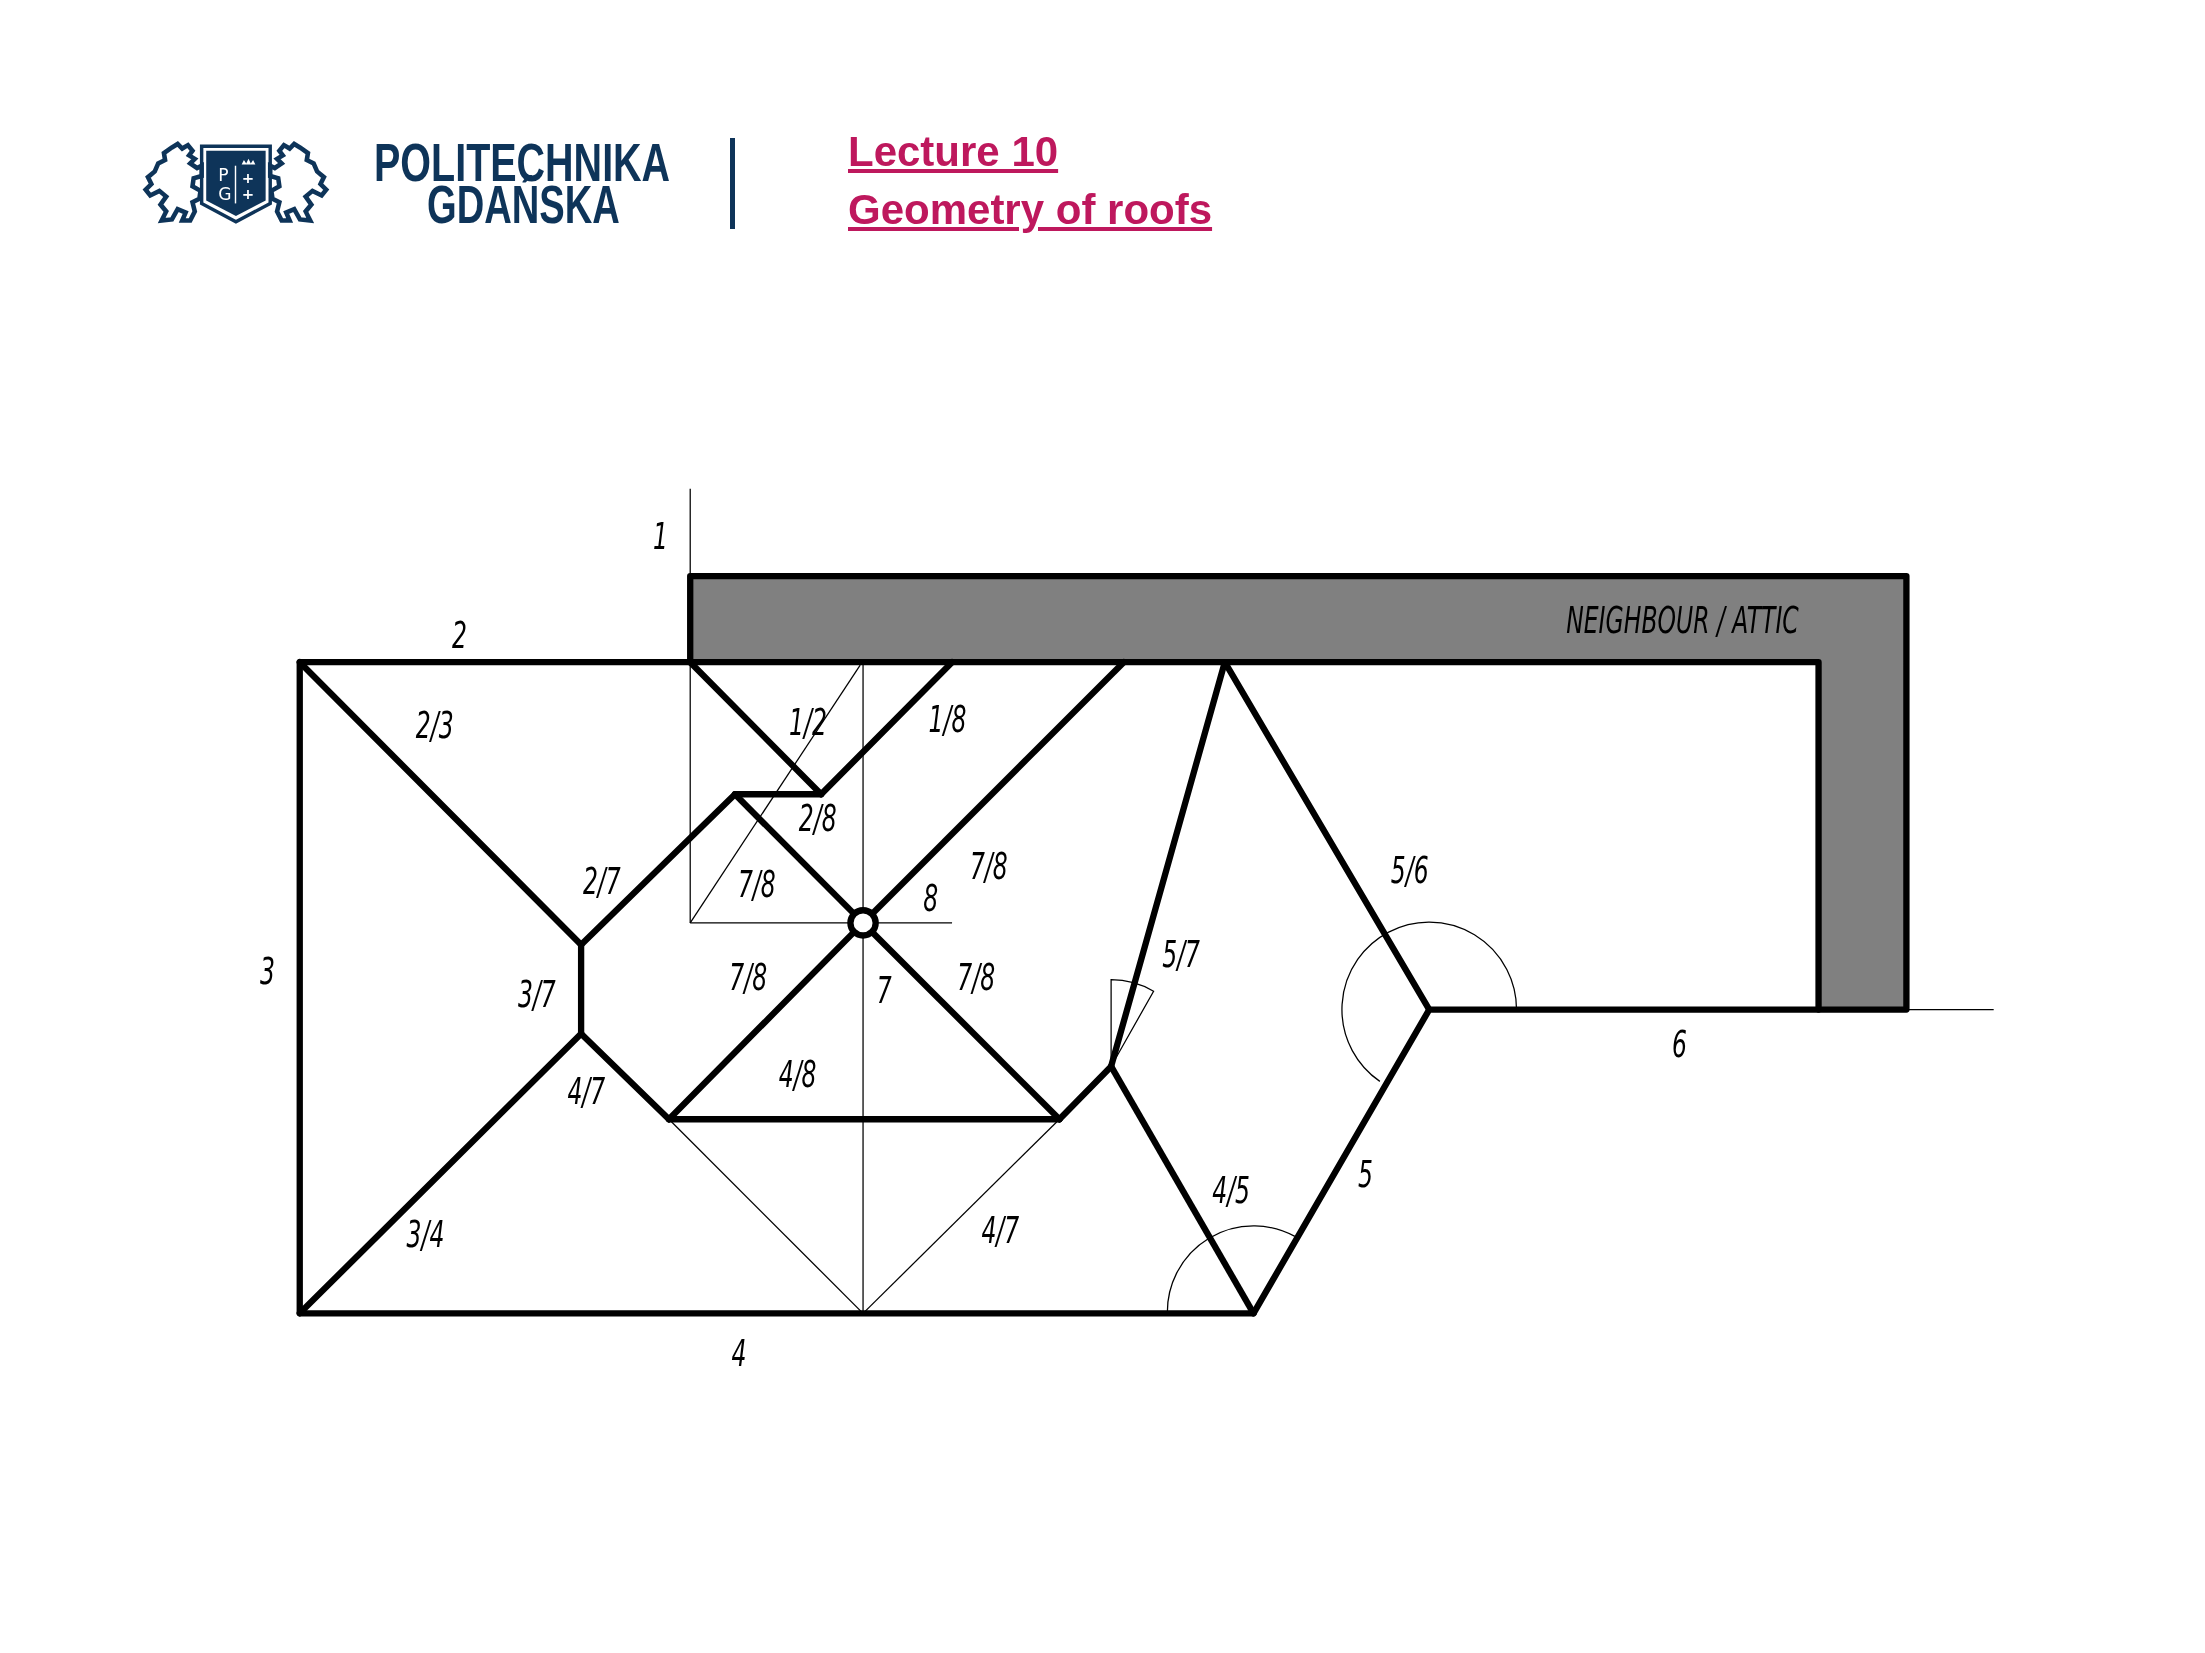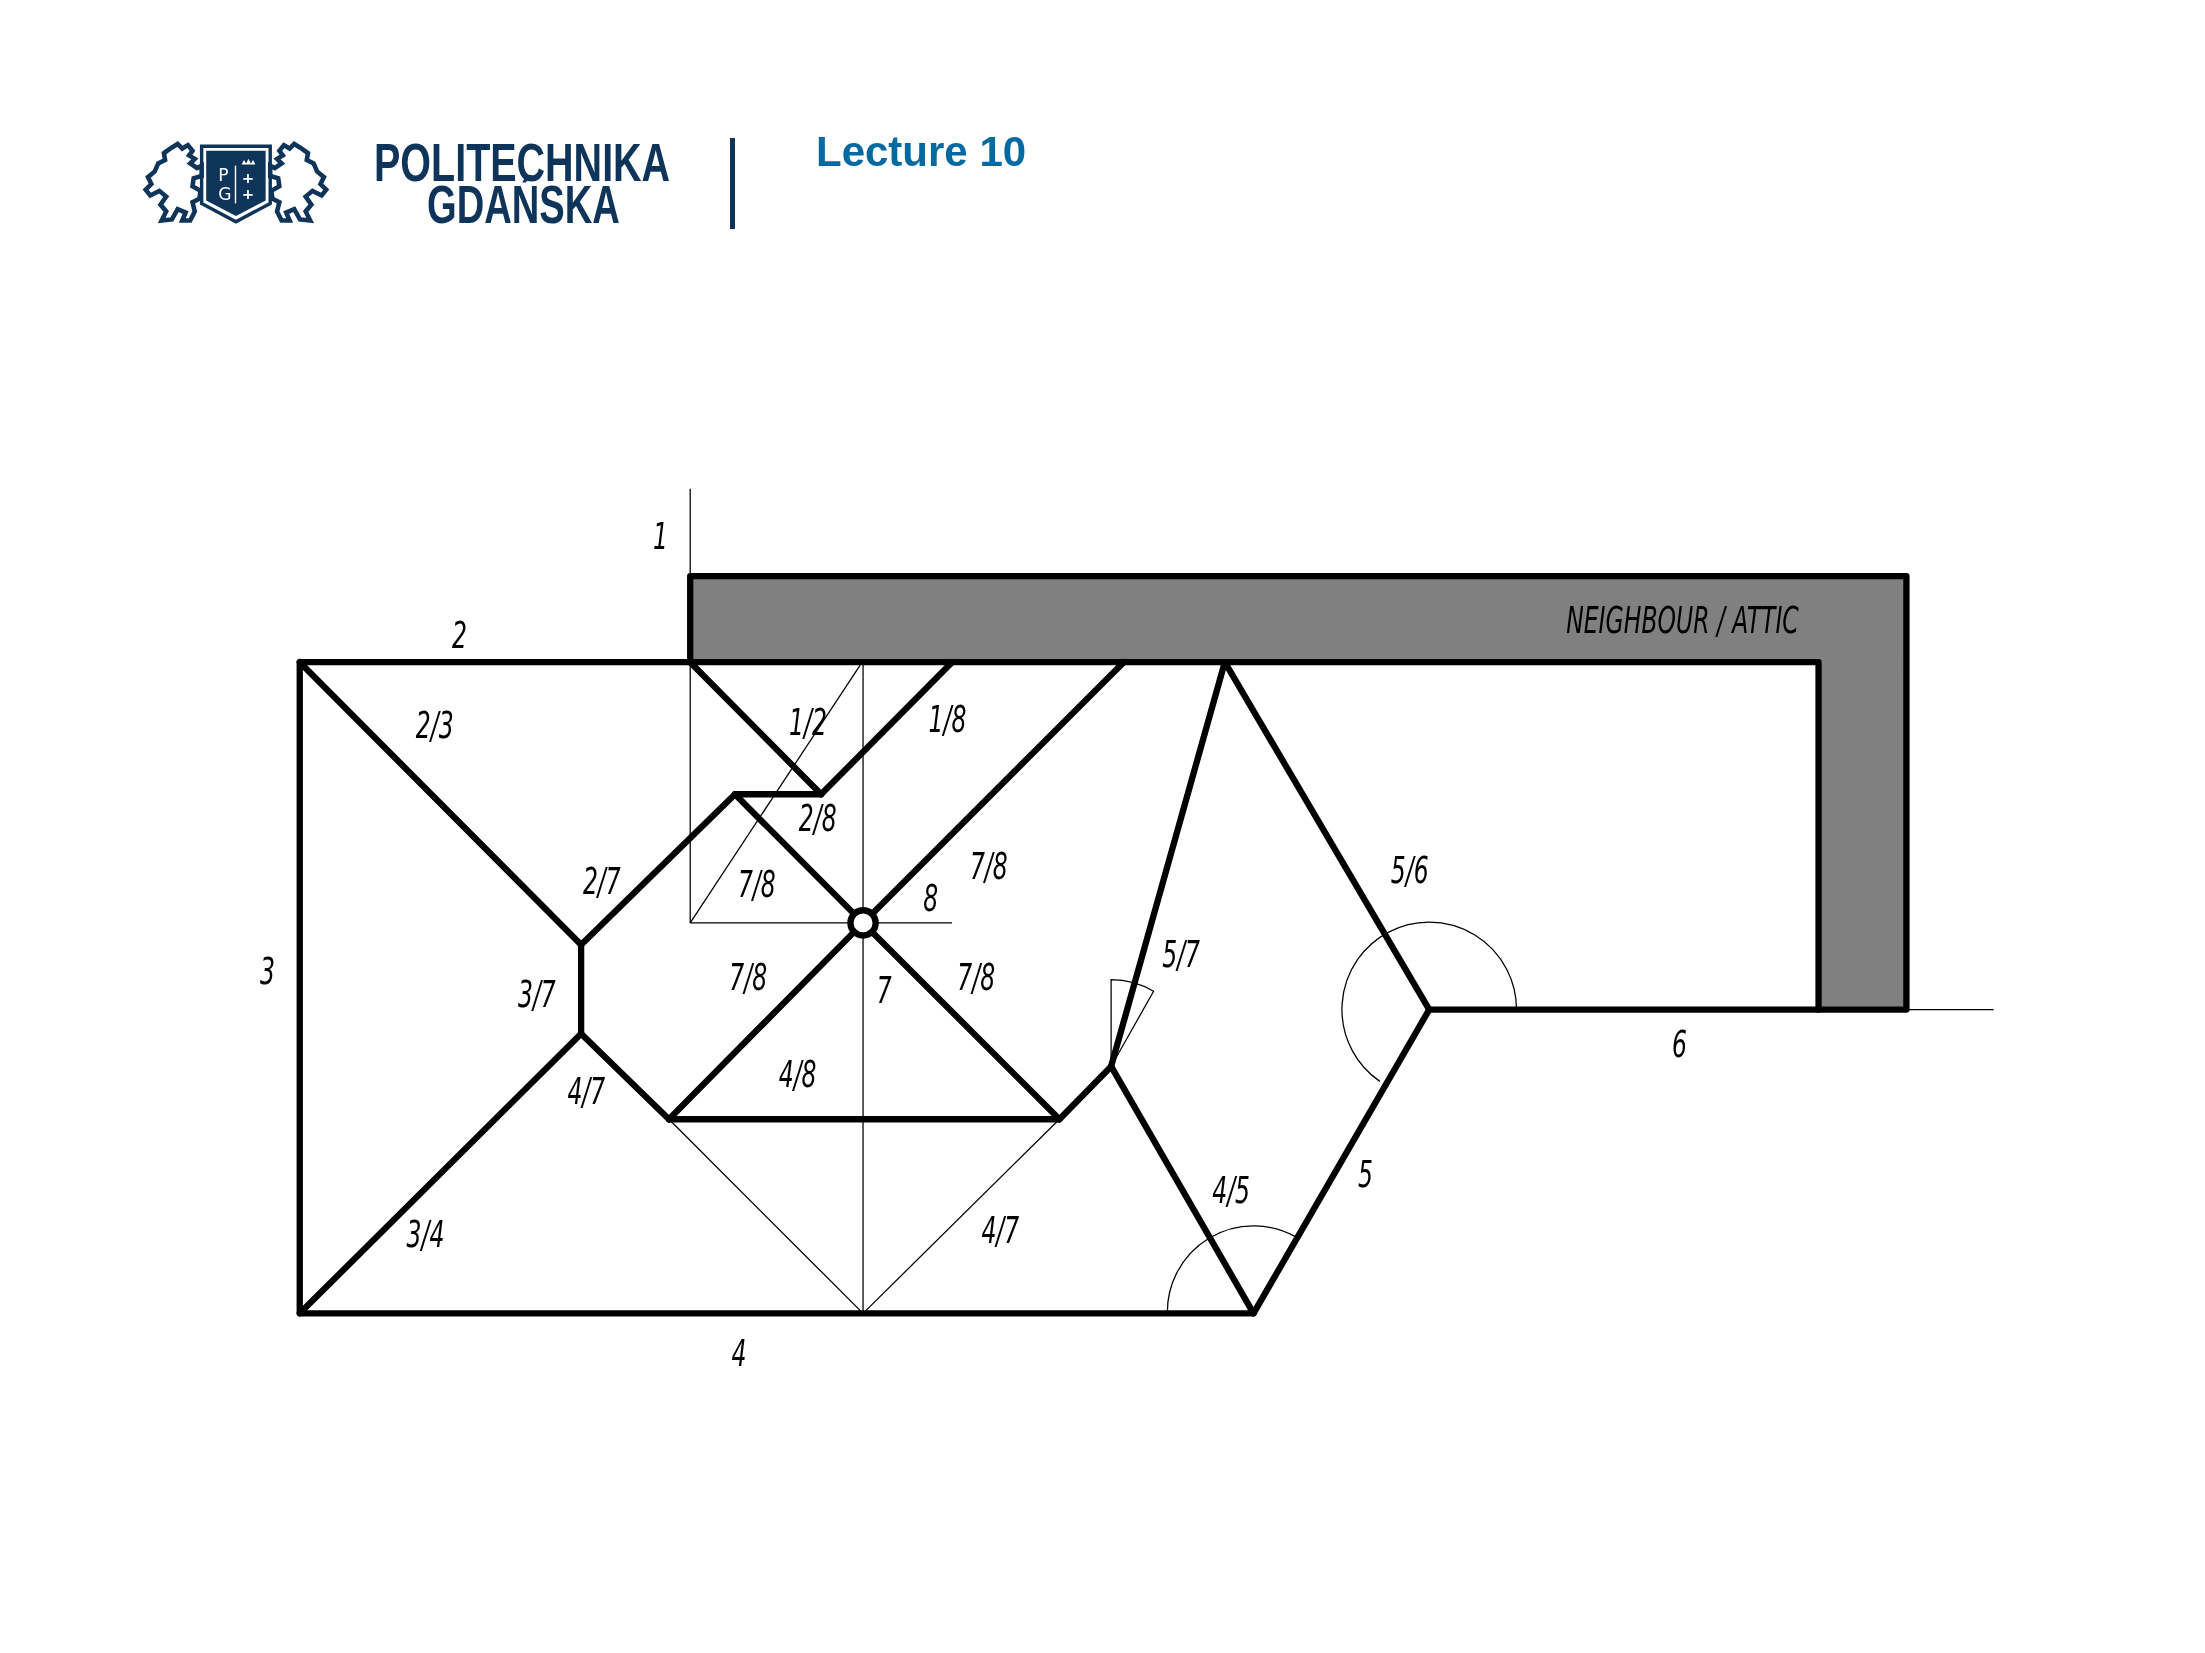--- a/index.html
+++ b/index.html
@@ -4,21 +4,21 @@
 <style>
   html, body { margin: 0; padding: 0; background: #ffffff; }
   body { width: 2205px; height: 1654px; position: relative; overflow: hidden; font-family: "Liberation Sans", sans-serif; }
   .page { position: absolute; left: 0; top: 0; width: 2205px; height: 1654px; background: #ffffff; }
   .header { position: absolute; left: 0; top: 0; width: 2205px; height: 270px; }
   .logo { position: absolute; left: 137px; top: 136px; width: 207px; height: 96px; }
   .uni-name { position: absolute; color: #0e3459; font-family: "Liberation Sans", sans-serif; font-weight: bold; white-space: nowrap; transform-origin: 0 0; }
   .uni-name.l1 { left: 374px; top: 136px; font-size: 53px; line-height: 53px; transform: scaleX(0.745); letter-spacing: 0px; }
   .uni-name.l2 { left: 427px; top: 178px; font-size: 53px; line-height: 53px; transform: scaleX(0.72); }
   .divider { position: absolute; left: 730px; top: 138px; width: 5.2px; height: 91px; background: #0e3459; }
-  .lecture { position: absolute; left: 816px; color: #0369a1; font-family: "Liberation Sans", sans-serif; font-weight: bold; font-size: 42px; line-height: 42px; white-space: nowrap; }
+  .lecture { position: absolute; left: 848px; color: #be185d; font-family: "Liberation Sans", sans-serif; font-weight: bold; font-size: 42px; line-height: 42px; white-space: nowrap; text-decoration: underline; }
   .lecture.num { top: 131px; }
   .lecture.title { top: 189px; }
   .drawing { position: absolute; left: 0; top: 0; width: 2205px; height: 1654px; }
   .lbl { font-family: "DejaVu Sans", sans-serif; font-style: italic; font-size: 66px; fill: #000; }
   .thick { stroke: #000; stroke-width: 11; fill: none; stroke-linecap: round; stroke-linejoin: round; }
   .thin { stroke: #000; stroke-width: 2.2; fill: none; }
 </style>
 </head>
 <body>
 
@@ -42,20 +42,21 @@
         <g transform="translate(344,0) scale(-1,1)">
           <path d="M60 20 L70 14 L78 22 L88 16 L96 26 L90 34 L100 40 L92 48 L104 56 L112 52 L112 70 L98 74 L96 88 L110 96 L108 110 L96 116 L100 132 L92 148 L78 148 L84 134 L70 128 L60 146 L42 148 L50 132 L40 120 L50 106 L38 96 L22 104 L14 94 L24 84 L18 72 L30 62 L36 48 L48 42 L46 30 Z" fill="none" stroke="#0e3459" stroke-width="8" stroke-linejoin="miter"></path>
         </g>
       </g>
     </svg>
 
     <div class="uni-name l1">POLITECHNIKA</div>
     <div class="uni-name l2">GDAŃSKA</div>
     <div class="divider"></div>
     <div class="lecture num">Lecture 10</div>
+    <div class="lecture title">Geometry of roofs</div>
   </div>
 
   <svg class="drawing" viewBox="0 0 3840 2880" xmlns="http://www.w3.org/2000/svg">
 
     <path d="M1202 1003 L3320 1003 L3320 1758 L3167 1758 L3167 1153 L1202 1153 Z" fill="#808080" stroke="#000" stroke-width="11" stroke-linejoin="round"></path>
 
     <g>
       <line class="thin" x1="1202" y1="851" x2="1202" y2="1607"></line>
       <line class="thin" x1="1202" y1="1607" x2="1658" y2="1607"></line>
       <line class="thin" x1="1503" y1="1153" x2="1503" y2="2287"></line>

